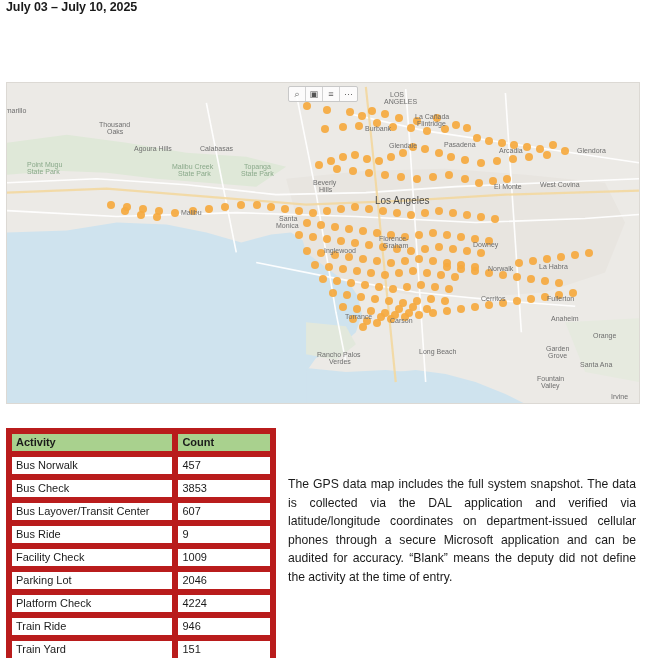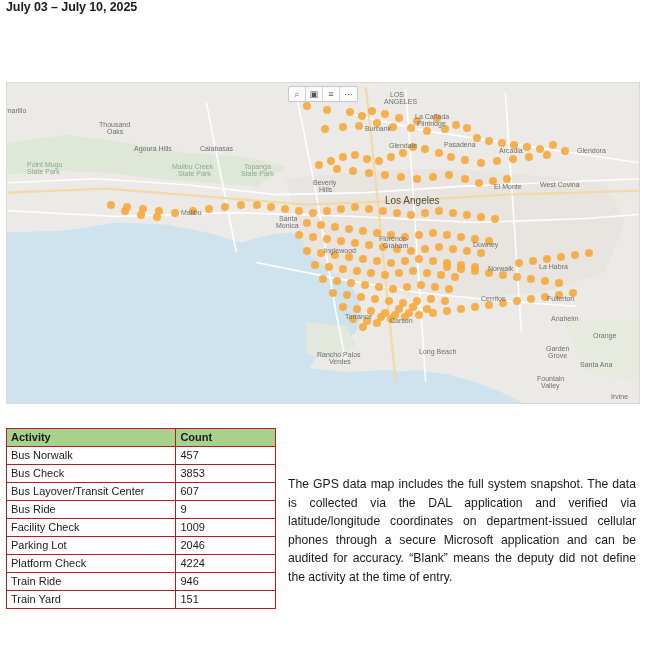--- a/index.html
+++ b/index.html
@@ -131,21 +131,21 @@
     width: 270px;
   }
   table.activity {
     border-collapse: collapse;
     width: 270px;
     font-size: 11px;
     color: #1b1b1b;
   }
   table.activity th,
   table.activity td {
-    border: 1px solid #b91c1c;
+    border: 6px solid #b91c1c;
     padding: 1px 4px;
     height: 17px;
     line-height: 15px;
   }
   table.activity th {
     background: #a9d18e;
     font-weight: bold;
     text-align: left;
   }
   table.activity th.count-col,
@@ -441,21 +441,21 @@
         <div class="map-label park" style="left: 20px; top: 78px;">Point Mugu</div>
         <div class="map-label park" style="left: 20px; top: 85px;">State Park</div>
         <div class="map-label park" style="left: 165px; top: 80px;">Malibu Creek</div>
         <div class="map-label park" style="left: 171px; top: 87px;">State Park</div>
         <div class="map-label park" style="left: 237px; top: 80px;">Topanga</div>
         <div class="map-label park" style="left: 234px; top: 87px;">State Park</div>
         <div class="map-label" style="left: 487px; top: 100px;">El Monte</div>
         <div class="map-label" style="left: 533px; top: 98px;">West Covina</div>
         <div class="map-label" style="left: 306px; top: 96px;">Beverly</div>
         <div class="map-label" style="left: 312px; top: 103px;">Hills</div>
-        <div class="map-label big" style="left: 378px; top: 112px;">Los Angeles</div>
+        <div class="map-label big" style="left: 368px; top: 112px;">Los Angeles</div>
         <div class="map-label" style="left: 174px; top: 126px;">Malibu</div>
         <div class="map-label" style="left: 272px; top: 132px;">Santa</div>
         <div class="map-label" style="left: 269px; top: 139px;">Monica</div>
         <div class="map-label" style="left: 372px; top: 152px;">Florence-</div>
         <div class="map-label" style="left: 376px; top: 159px;">Graham</div>
         <div class="map-label" style="left: 317px; top: 164px;">Inglewood</div>
         <div class="map-label" style="left: 466px; top: 158px;">Downey</div>
         <div class="map-label" style="left: 532px; top: 180px;">La Habra</div>
         <div class="map-label" style="left: 481px; top: 182px;">Norwalk</div>
         <div class="map-label" style="left: 474px; top: 212px;">Cerritos</div>

